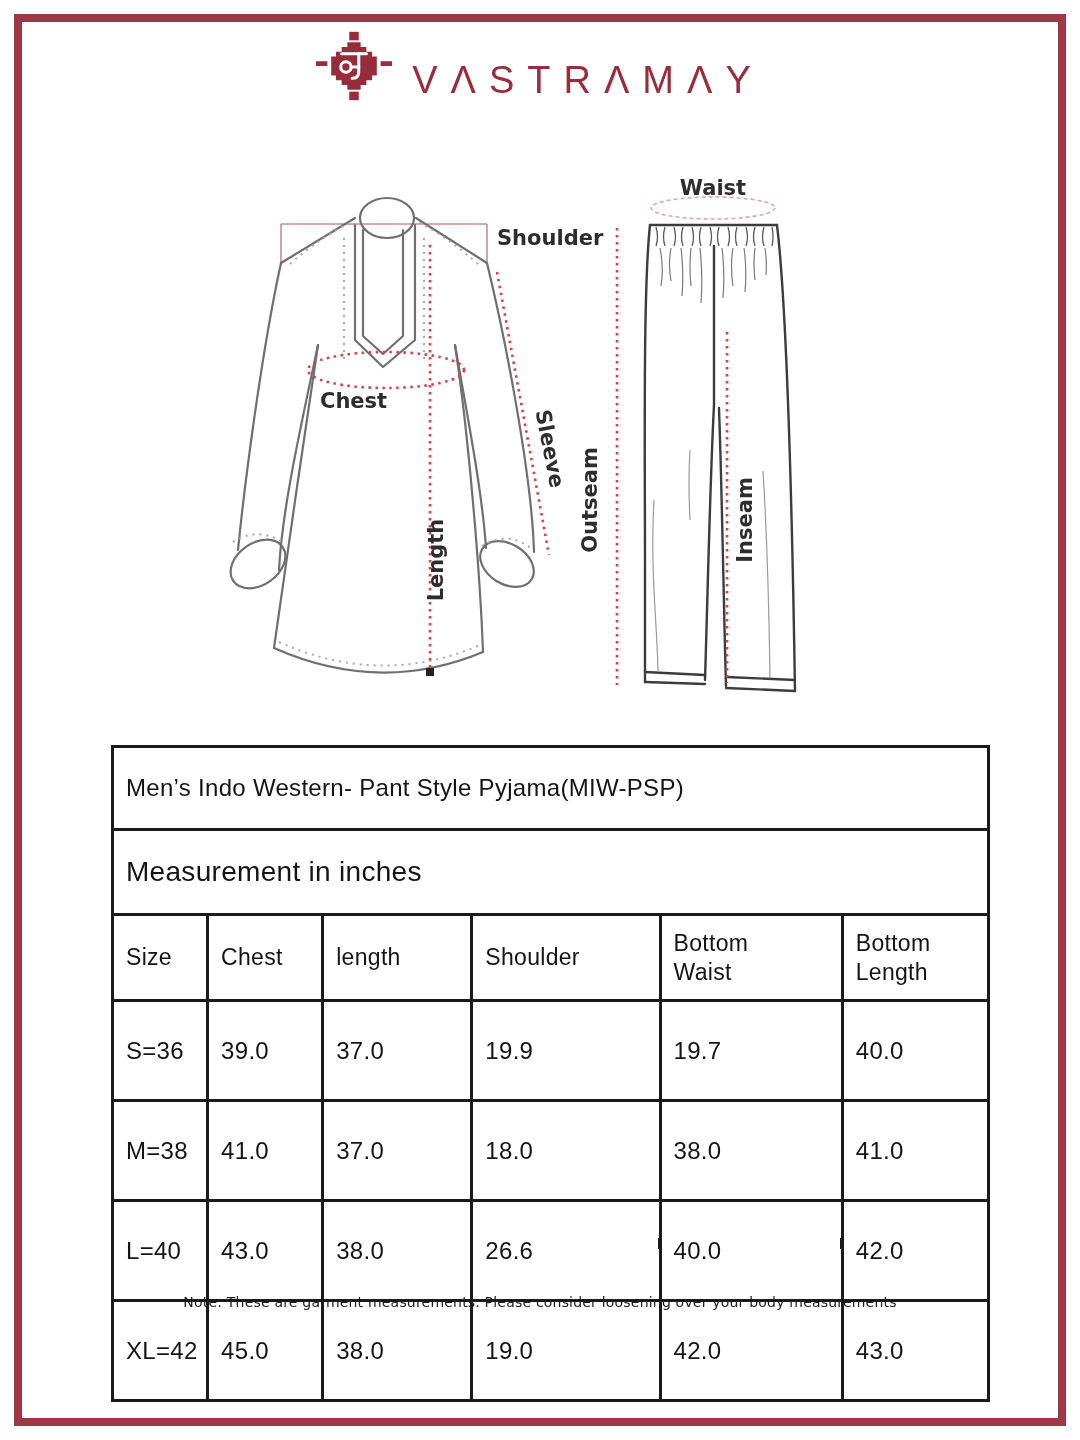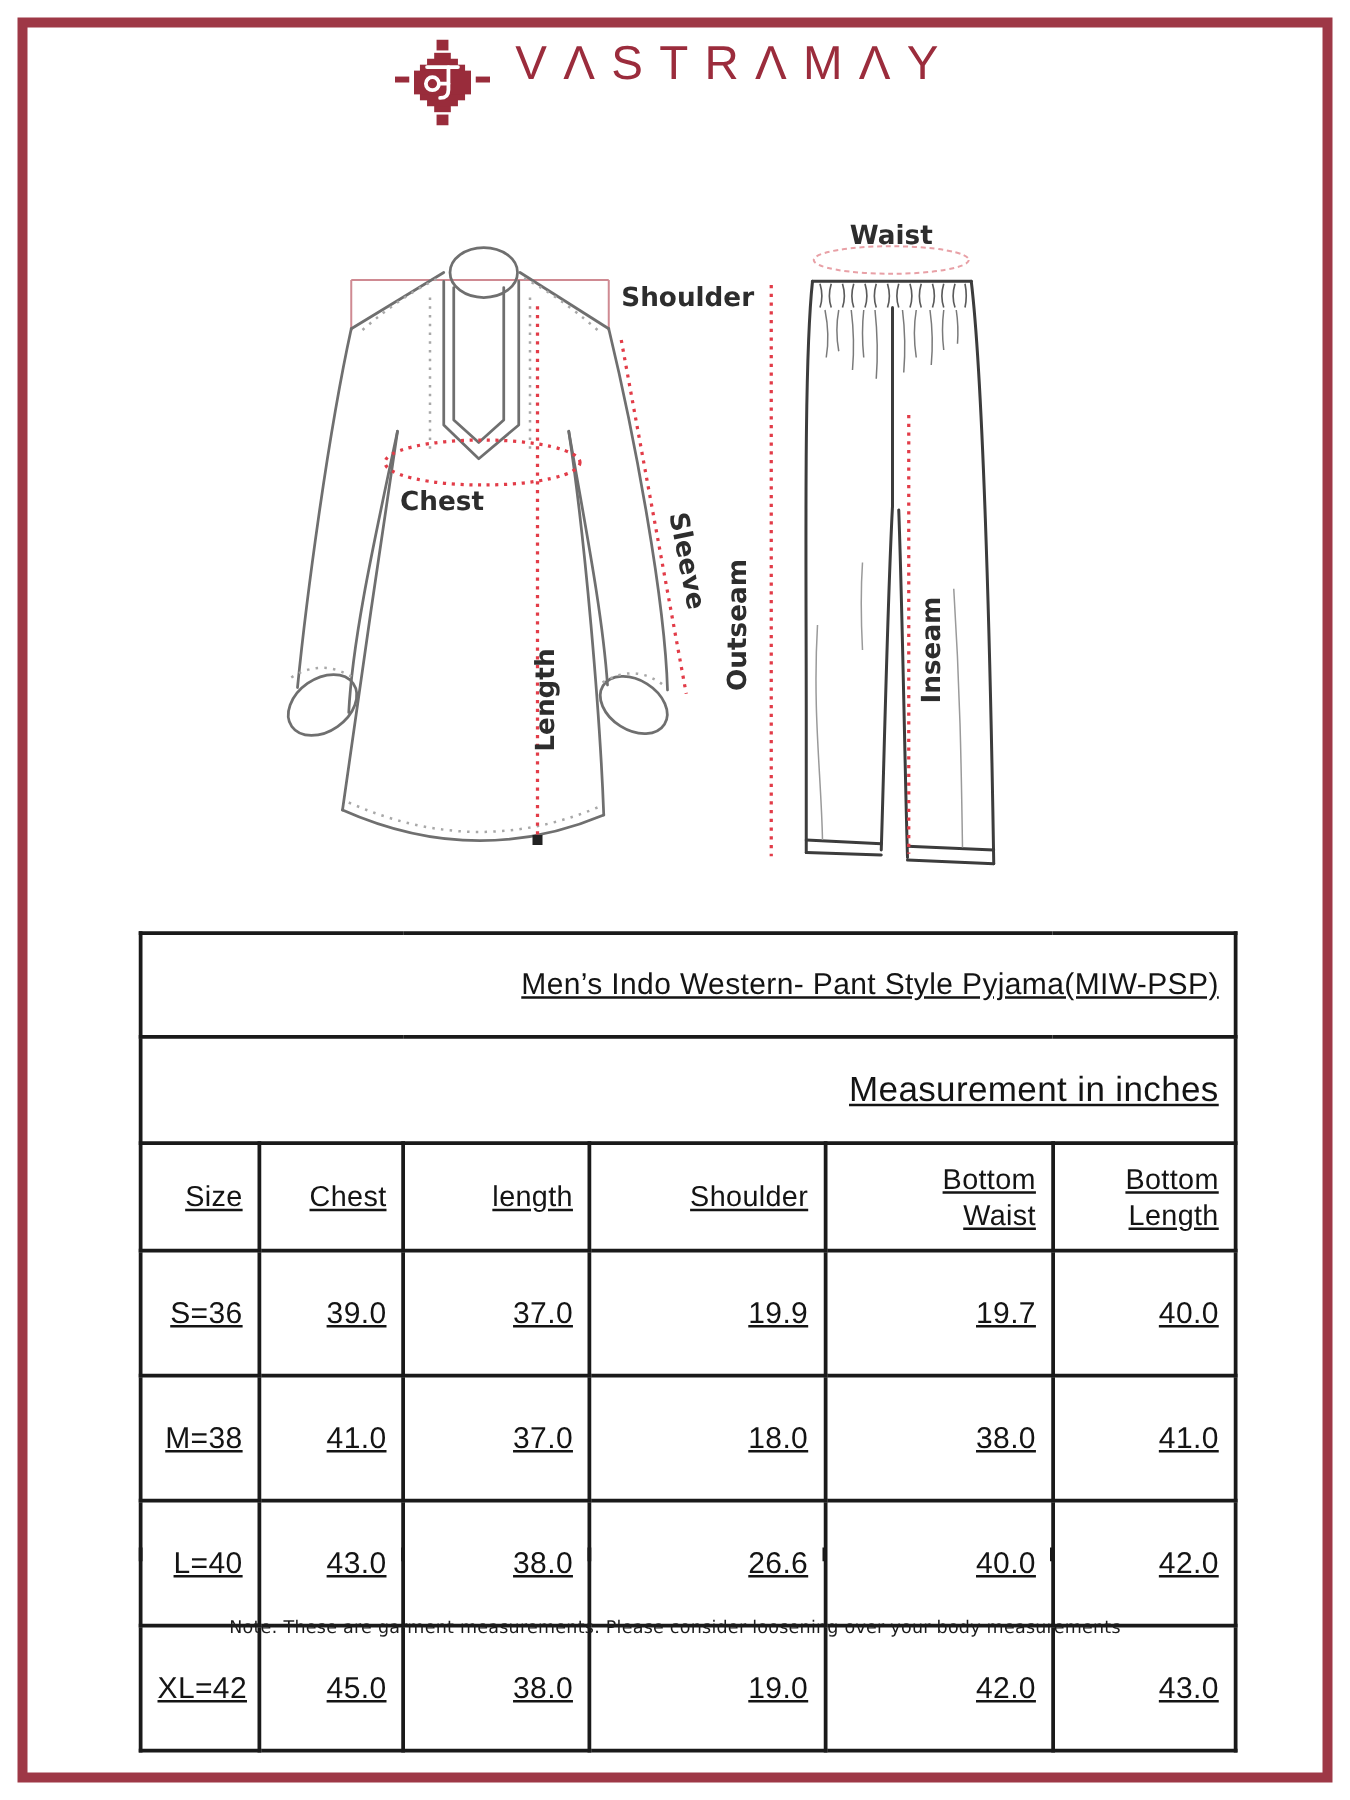--- a/index.html
+++ b/index.html
@@ -7,21 +7,21 @@
     width:1080px;height:1440px;position:relative;background:#ffffff;
     font-family:"Liberation Sans",sans-serif;overflow:hidden;
   }
   .frame{
     position:absolute;left:14px;top:14px;right:14px;bottom:14px;
     border:8px solid #9e3846;pointer-events:none;
   }
   
   .logo{
     position:absolute;top:30px;left:0;width:100%;
-    display:flex;justify-content:center;align-items:flex-start;gap:20px;
+    display:flex;justify-content:center;align-items:flex-end;gap:20px;
   }
   .wordmark{
     font-size:38px;letter-spacing:13px;color:#9b2c3c;font-weight:400;
     font-family:"Liberation Sans",sans-serif;
   }
   
   .diagram{position:absolute;top:150px;left:0;}
   .sketch{stroke:#6f6f6f;stroke-width:2.2;fill:none;stroke-linecap:round;stroke-linejoin:round;}
   .sketch-dark{stroke:#3c3c3c;stroke-width:2.4;fill:none;stroke-linecap:round;stroke-linejoin:round;}
   .stitch{stroke:#a8a8a8;stroke-width:2;fill:none;stroke-dasharray:2 5;}
@@ -33,22 +33,22 @@
   .bracket{stroke:#cf8a92;stroke-width:1.6;fill:none;}
   .lbl{
     font-family:"DejaVu Sans",sans-serif;font-size:21px;font-weight:600;fill:#2d2d2d;
   }
   
   .size-table{
     position:absolute;left:111px;top:745px;width:879px;
     border-collapse:collapse;table-layout:fixed;color:#141414;
   }
   .size-table td,.size-table th{
-    border:3px solid #1a1a1a;text-align:right;vertical-align:middle;
-    padding:12px;font-weight:400;letter-spacing:0.3px;text-decoration:underline;
+    border:3px solid #1a1a1a;text-align:left;vertical-align:middle;
+    padding:12px;font-weight:400;letter-spacing:0.3px;
   }
   .title-row td{font-size:24px;height:56px;}
   .sub-row td{font-size:28px;height:58px;}
   .size-table th{font-size:23px;height:59px;white-space:pre-line;line-height:1.25;}
   .data-row td{font-size:24px;height:73px;}
   .stub{position:absolute;top:1238px;width:3px;height:11px;background:#1a1a1a;}
   
   .note{
     position:absolute;top:1286px;left:0;width:100%;text-align:center;
     font-family:"DejaVu Sans",sans-serif;font-size:14px;color:#1c1c1c;

